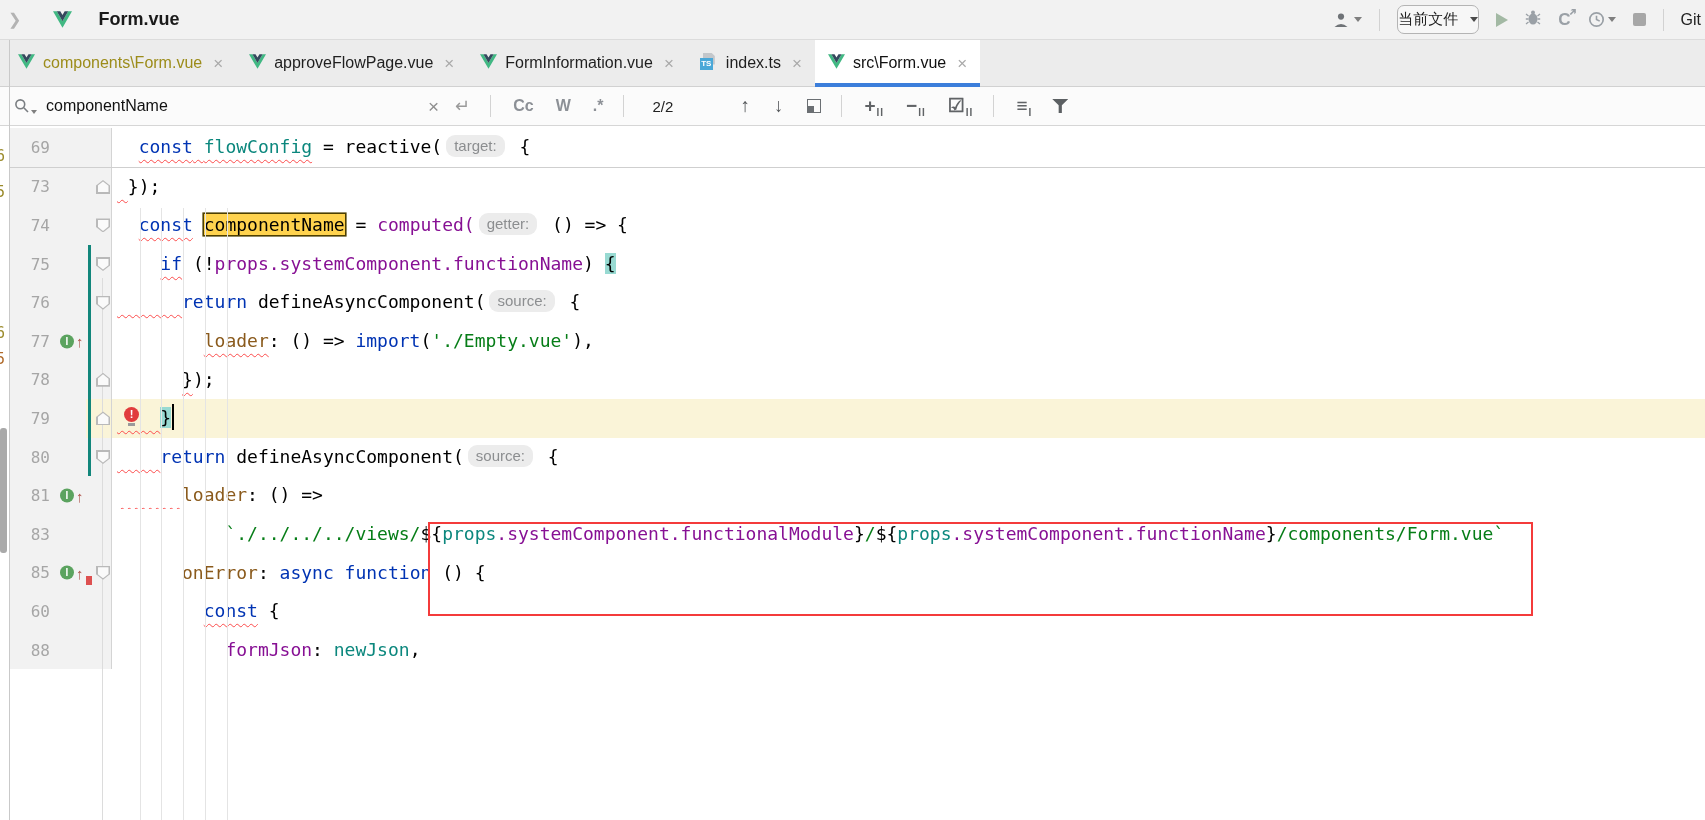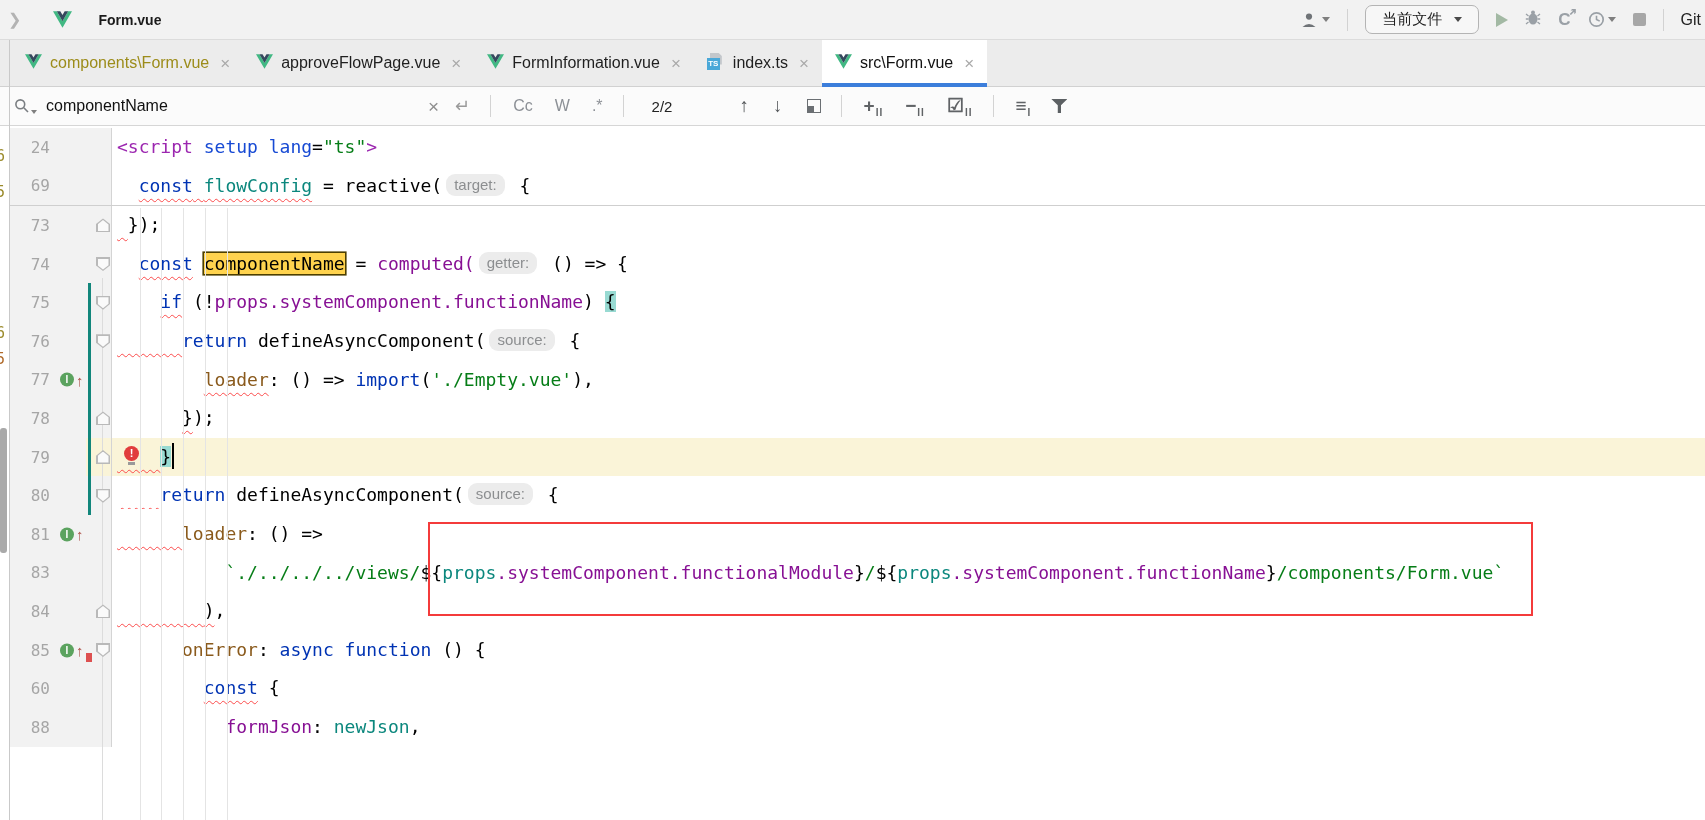--- a/index.html
+++ b/index.html
@@ -4,50 +4,50 @@
 <style>
   *{box-sizing:border-box}
   html,body{margin:0;padding:0}
   body{width:1705px;height:820px;overflow:hidden;position:relative;background:#fff;
        font-family:"Liberation Sans",sans-serif;color:#1f1f1f}
 
   
   .titlebar{height:40px;background:#f2f2f2;border-bottom:1px solid #dcdcdc;display:flex;align-items:center;position:relative;z-index:6}
   .tb-chevron{color:#b3b3b3;font-size:16px;margin-left:8px}
   .vue-logo{display:inline-flex;margin-left:32px}
-  .tb-title{font-size:14px;font-weight:bold;color:#1a1a1a;margin-left:26px}
+  .tb-title{font-size:18px;font-weight:bold;color:#1a1a1a;margin-left:26px}
   .tb-right{margin-left:auto;display:flex;align-items:center;gap:17px;padding-right:4px}
   .vsep{width:1px;height:22px;background:#d2d2d2}
   .caret-down{width:0;height:0;border-left:4px solid transparent;border-right:4px solid transparent;border-top:5px solid #7f7f7f;display:inline-block}
   .user-btn{display:flex;align-items:center;gap:3px}
-  .runchip{border:1px solid #b4b4b4;border-radius:7px;height:29px;display:flex;align-items:center;padding:0 16px;gap:12px;font-size:15px;color:#222;background:#f7f7f7}
+  .runchip{border:1px solid #b4b4b4;border-radius:7px;height:29px;display:flex;align-items:center;padding:0 0;gap:12px;font-size:15px;color:#222;background:#f7f7f7}
   .play-tri{width:0;height:0;border-left:12px solid #a3b9a4;border-top:7px solid transparent;border-bottom:7px solid transparent;display:inline-block}
   .cov{position:relative;font-weight:bold;font-size:17px;color:#9aa0a6;line-height:1}
   .cov i{position:absolute;top:-4px;right:-7px;font-style:normal;font-size:10px;transform:rotate(-45deg);color:#9aa0a6}
   .stop-sq{width:13px;height:13px;background:#a7a7a7;border-radius:2px;display:inline-block}
   .git-label{font-size:16px;color:#222;white-space:nowrap}
   .profiler{display:flex;align-items:center;gap:3px}
 
   
-  .tabs{height:47px;background:#ececec;border-bottom:1px solid #d1d1d1;display:flex;align-items:stretch;padding-left:12px;position:relative;z-index:6}
+  .tabs{height:47px;background:#ececec;border-bottom:1px solid #d1d1d1;display:flex;align-items:stretch;padding-left:5px;position:relative;z-index:6}
   .tab{display:flex;align-items:center;gap:8px;padding:0 13px;font-size:16px;position:relative;cursor:default}
   .tab.active{background:#fff}
   .tab.active::after{content:'';position:absolute;left:0;right:0;bottom:-1px;height:4px;background:#3c7edb}
   .tab .close{color:#a9a9a9;font-size:17px;line-height:1;margin-left:3px}
   .ts-ic{position:relative;width:18px;height:17px;display:inline-block}
   .ts-sheet{position:absolute;left:3px;top:0;width:12px;height:12px;background:#c3c7cb;clip-path:polygon(0 0,70% 0,100% 30%,100% 100%,0 100%)}
   .ts-badge{position:absolute;left:0;bottom:0;width:13px;height:12px;background:#4aa8d8;color:#fff;font:bold 8px/12px "Liberation Sans",sans-serif;text-align:center}
 
   
   .search{height:39px;background:#fbfbfb;border-bottom:1px solid #d6d6d6;display:flex;align-items:center;position:relative;z-index:6;padding-left:14px}
   .mag{display:flex;align-items:flex-end;gap:1px}
   .squery{width:382px;font-size:16px;color:#111;margin-left:9px;white-space:nowrap;overflow:hidden}
   .sbtn{color:#8f8f8f;font-size:19px;line-height:1}
   .nl{color:#9a9a9a;font-size:18px;margin-left:16px}
-  .opt{color:#8c9096;font-size:16px;font-weight:normal;margin-left:22px}
+  .opt{color:#8c9096;font-size:16px;font-weight:bold;margin-left:22px}
   .scount{width:64px;text-align:left;font-size:15px;color:#222;margin-left:28px}
   .nav{color:#55585b;font-size:19px;font-weight:bold;margin-left:24px}
   .boxic{position:relative;width:14px;height:14px;border:1.5px solid #6b6f73;display:inline-block;margin-left:24px}
   .boxic::after{content:'';position:absolute;left:0px;bottom:0px;width:6px;height:6px;background:#6b6f73}
   .occ{font-weight:bold;font-size:19px;color:#606366;margin-left:22px}
   .occ i{font-style:normal;font-size:10px;vertical-align:-4px;letter-spacing:1px;margin-left:1px;font-weight:bold}
   .funnel{width:16px;height:14px;background:#5c6063;clip-path:polygon(0 0,100% 0,60% 45%,60% 100%,40% 100%,40% 45%);display:inline-block;margin-left:20px}
   .msep{width:1px;height:22px;background:#d3d3d3;margin-left:20px}
 
   
@@ -212,26 +212,20 @@
   <span class="occ">☑<i>II</i></span>
   <span class="msep"></span>
   <span class="occ">≡<i>I</i></span>
   <span class="funnel"></span>
 </div>
 
 <div id="editor">
   <div class="sticky" id="sticky">
       <div class="row">
         <div class="gut">
-          <span class="lnum">24</span>
-        </div>
-        <div class="codeln"><span class="c-t">&lt;script</span><span class="c-p"> </span><span class="c-a">setup</span><span class="c-p"> </span><span class="c-a">lang</span><span class="c-p">=</span><span class="c-s">"ts"</span><span class="c-t">&gt;</span></div>
-      </div>
-      <div class="row">
-        <div class="gut">
           <span class="lnum">69</span>
         </div>
         <div class="codeln"><span class="c-p">  </span><span class="c-k c-sq">const</span><span class="c-p c-sq"> </span><span class="c-v c-sq">flowConfig</span><span class="c-p"> = </span><span class="c-f">reactive(</span><span class="c-in">target:</span><span class="c-p"> {</span></div>
       </div>
     </div>
   <div id="body-lines">
       <div class="row">
         <div class="gut">
           <span class="lnum">73</span>
           <span class="fold end">
@@ -318,29 +312,20 @@
             <s>↑</s>
           </span>
         </div>
         <div class="codeln"><span class="c-p c-sq">      </span><span class="c-key">loader</span><span class="c-p">: () =&gt;</span></div>
       </div>
       <div class="row">
         <div class="gut">
           <span class="lnum">83</span>
         </div>
         <div class="codeln"><span class="c-p">          </span><span class="c-s">`./../../../views/</span><span class="c-p">${</span><span class="c-v">props</span><span class="c-pr">.systemComponent.functionalModule</span><span class="c-p">}</span><span class="c-s">/</span><span class="c-p">${</span><span class="c-v">props</span><span class="c-pr">.systemComponent.functionName</span><span class="c-p">}</span><span class="c-s">/components/Form.vue`</span></div>
-      </div>
-      <div class="row">
-        <div class="gut">
-          <span class="lnum">84</span>
-          <span class="fold end">
-            <i></i>
-          </span>
-        </div>
-        <div class="codeln"><span class="c-p c-sq">        </span><span class="c-p c-sq">)</span><span class="c-p">,</span></div>
       </div>
       <div class="row">
         <div class="gut">
           <span class="lnum">85</span>
           <span class="rtick"></span>
           <span class="fold start">
             <i></i>
           </span>
           <span class="ovr">
             <b>I</b>

